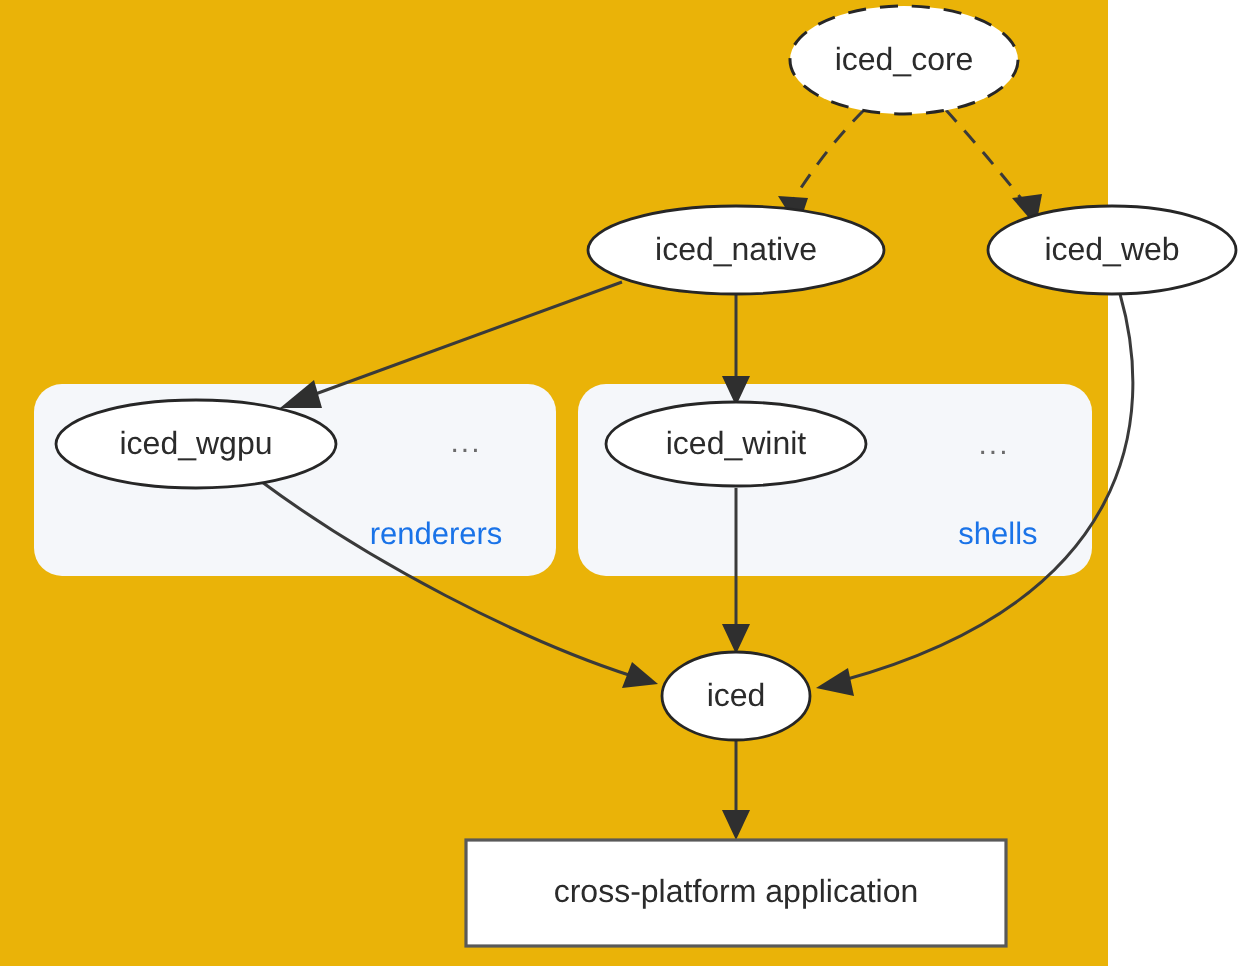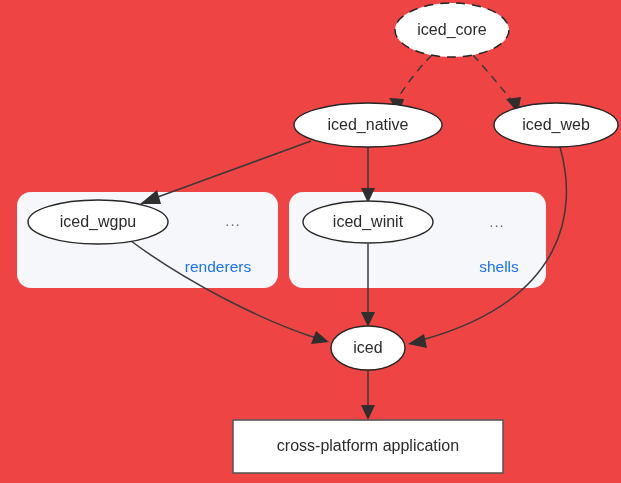--- a/index.html
+++ b/index.html
@@ -9,23 +9,23 @@
     background: #ffffff;
   }
   body {
     width: 621px;
     height: 483px;
     overflow: hidden;
     font-family: "Liberation Sans", sans-serif;
   }
   #graph-root {
     position: relative;
-    width: 621px;
+    width: 554px;
     height: 483px;
-    background: #ef4444;
+    background: #eab308;
   }
   svg#graph-svg {
     display: block;
     width: 621px;
     height: 483px;
   }
   .cluster-box {
     fill: #f5f7fa;
     stroke: none;
   }

